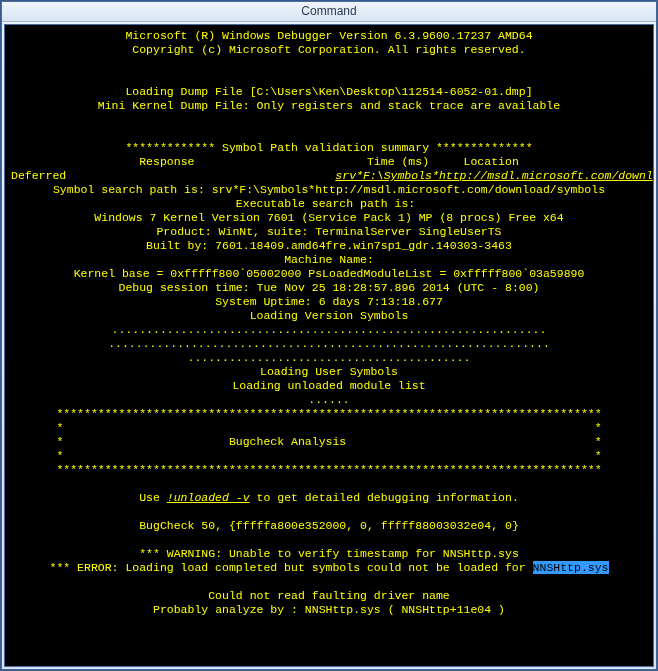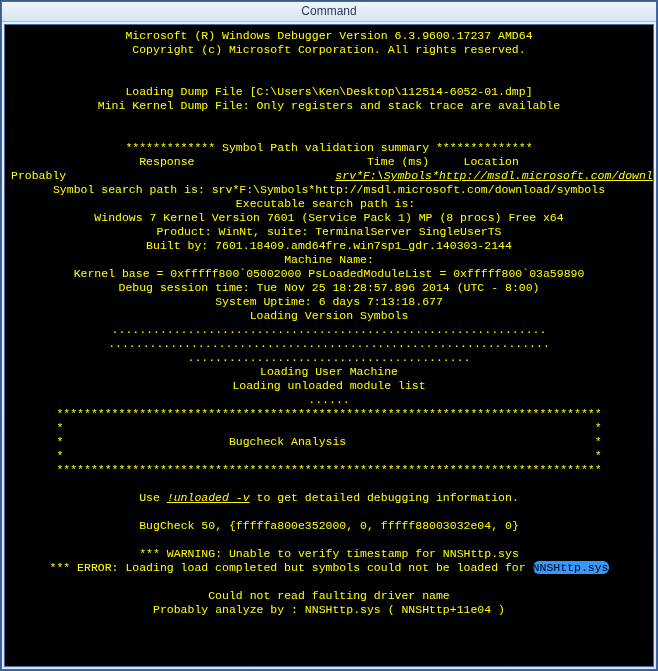--- a/index.html
+++ b/index.html
@@ -42,55 +42,54 @@
     margin: 2px;
   }
   .link {
     text-decoration: underline;
     cursor: pointer;
     font-style: italic;
   }
   .hl {
     background: #3399ff;
     color: #000;
-    border-radius: 6px;
   }
 </style>
 </head>
 <body>
 
 <div class="window">
   <div class="titlebar">
     <span>Command</span>
   </div>
   <div class="content"><span>Microsoft (R) Windows Debugger Version 6.3.9600.17237 AMD64</span>
 <span>Copyright (c) Microsoft Corporation. All rights reserved.</span>
 <span></span>
 <span></span>
 <span>Loading Dump File [C:\Users\Ken\Desktop\112514-6052-01.dmp]</span>
 <span>Mini Kernel Dump File: Only registers and stack trace are available</span>
 <span></span>
 <span></span>
 <span>************* Symbol Path validation summary **************</span>
 <span>Response                         Time (ms)     Location</span>
-<span>Probably                                       </span><span class="link">srv*F:\Symbols*http://msdl.microsoft.com/downl</span>
+<span>Deferred                                       </span><span class="link">srv*F:\Symbols*http://msdl.microsoft.com/downl</span>
 <span>Symbol search path is: srv*F:\Symbols*http://msdl.microsoft.com/download/symbols</span>
 <span>Executable search path is: </span>
 <span>Windows 7 Kernel Version 7601 (Service Pack 1) MP (8 procs) Free x64</span>
 <span>Product: WinNt, suite: TerminalServer SingleUserTS</span>
-<span>Built by: 7601.18409.amd64fre.win7sp1_gdr.140303-2144</span>
+<span>Built by: 7601.18409.amd64fre.win7sp1_gdr.140303-3463</span>
 <span>Machine Name:</span>
 <span>Kernel base = 0xfffff800`05002000 PsLoadedModuleList = 0xfffff800`03a59890</span>
 <span>Debug session time: Tue Nov 25 18:28:57.896 2014 (UTC - 8:00)</span>
 <span>System Uptime: 6 days 7:13:18.677</span>
 <span>Loading Version Symbols</span>
 <span>...............................................................</span>
 <span>................................................................</span>
 <span>.........................................</span>
-<span>Loading User Machine</span>
+<span>Loading User Symbols</span>
 <span>Loading unloaded module list</span>
 <span>......</span>
 <span>*******************************************************************************</span>
 <span>*                                                                             *</span>
 <span>*                        Bugcheck Analysis                                    *</span>
 <span>*                                                                             *</span>
 <span>*******************************************************************************</span>
 <span></span>
 <span>Use </span><span class="link">!unloaded -v</span><span> to get detailed debugging information.</span>
 <span></span>

